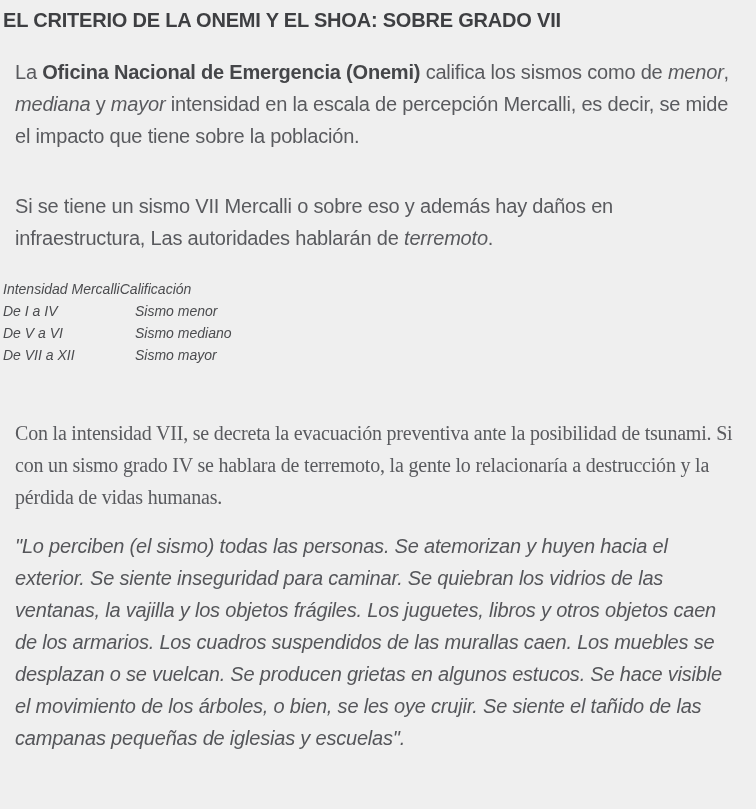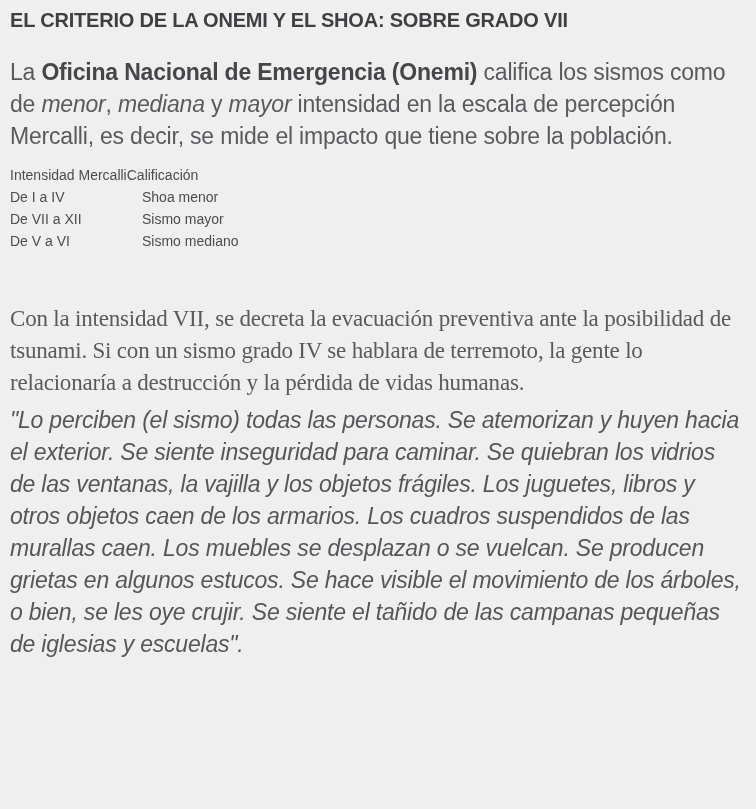--- a/index.html
+++ b/index.html
@@ -6,72 +6,74 @@
   body {
     width: 756px;
     min-height: 809px;
     background: #efefef;
     font-family: "Liberation Sans", "DejaVu Sans", sans-serif;
     -webkit-font-smoothing: antialiased;
   }
   .page {
     display: flex;
     flex-direction: column;
-    padding: 0 10px 0 10px;
+    padding: 0 10px 0 3px;
     box-sizing: border-box;
     width: 756px;
   }
   .heading {
     margin: 8px 0 0 0;
     font-size: 20px;
     line-height: 24px;
     font-weight: 700;
     letter-spacing: -0.2px;
     color: #3e3f42;
   }
   p {
-    margin: 0;
-    font-size: 23px;
+    margin: 12px;
+    font-size: 20px;
     line-height: 32px;
     letter-spacing: -0.2px;
     color: #595a5e;
   }
   .p1 { margin-top: 24px; }
   .p2 { margin-top: 26px; }
   .p3 { margin-top: 51px; font-family: Liberation Serif, serif; }
   .p4 { margin-top: 24px; }
   .quote { margin-top: 5px; font-style: italic; color: #55565a; }
   .r-b { font-weight: 700; color: #454649; }
   .r-i { font-style: italic; }
   .mtable {
     margin-top: 12px;
     font-size: 14px;
     line-height: 22px;
     letter-spacing: 0;
     color: #4b4c4f;
+    font-style: italic;
   }
   .mtable .trow { display: block; }
   .mtable .c1 { display: inline-block; width: 132px; vertical-align: top; }
   .mtable .c2 { display: inline; }
 </style>
 </head>
 <body>
 
 <article class="page">
 
   <h1 class="heading">EL CRITERIO DE LA ONEMI Y EL SHOA: SOBRE GRADO VII</h1>
 
   <p class="p1"><span class="r-n">La </span><span class="r-b">Oficina Nacional de Emergencia (Onemi)</span><span class="r-n"> califica los sismos como de </span><span class="r-i">menor</span><span class="r-n">, </span><span class="r-i">mediana</span><span class="r-n"> y </span><span class="r-i">mayor</span><span class="r-n"> intensidad en la escala de percepción Mercalli, es decir, se mide el impacto que tiene sobre la población.</span></p>
 
+  <p class="p2"><span class="r-n">Si se tiene un sismo VII Mercalli o sobre eso y además hay daños en infraestructura, Las autoridades hablarán de </span><span class="r-i">terremoto</span><span class="r-n">.</span></p>
 
   <div class="mtable">
     <div class="trow"><span>Intensidad Mercalli</span><span>Calificación</span></div>
-    <div class="trow"><span class="c1">De I a IV</span><span class="c2">Shoa menor</span></div>
+    <div class="trow"><span class="c1">De I a IV</span><span class="c2">Sismo menor</span></div>
+    <div class="trow"><span class="c1">De V a VI</span><span class="c2">Sismo mediano</span></div>
     <div class="trow"><span class="c1">De VII a XII</span><span class="c2">Sismo mayor</span></div>
-    <div class="trow"><span class="c1">De V a VI</span><span class="c2">Sismo mediano</span></div>
   </div>
 
   <p class="p3"><span class="r-n">Con la intensidad VII, se decreta la evacuación preventiva ante la posibilidad de tsunami. Si con un sismo grado IV se hablara de terremoto, la gente lo relacionaría a destrucción y la pérdida de vidas humanas.</span></p>
 
 
   <p class="quote"><span class="r-i">"Lo perciben (el sismo) todas las personas. Se atemorizan y huyen hacia el exterior. Se siente inseguridad para caminar. Se quiebran los vidrios de las ventanas, la vajilla y los objetos frágiles. Los juguetes, libros y otros objetos caen de los armarios. Los cuadros suspendidos de las murallas caen. Los muebles se desplazan o se vuelcan. Se producen grietas en algunos estucos. Se hace visible el movimiento de los árboles, o bien, se les oye crujir. Se siente el tañido de las campanas pequeñas de iglesias y escuelas".</span></p>
 
 </article>
 
 </body></html>

